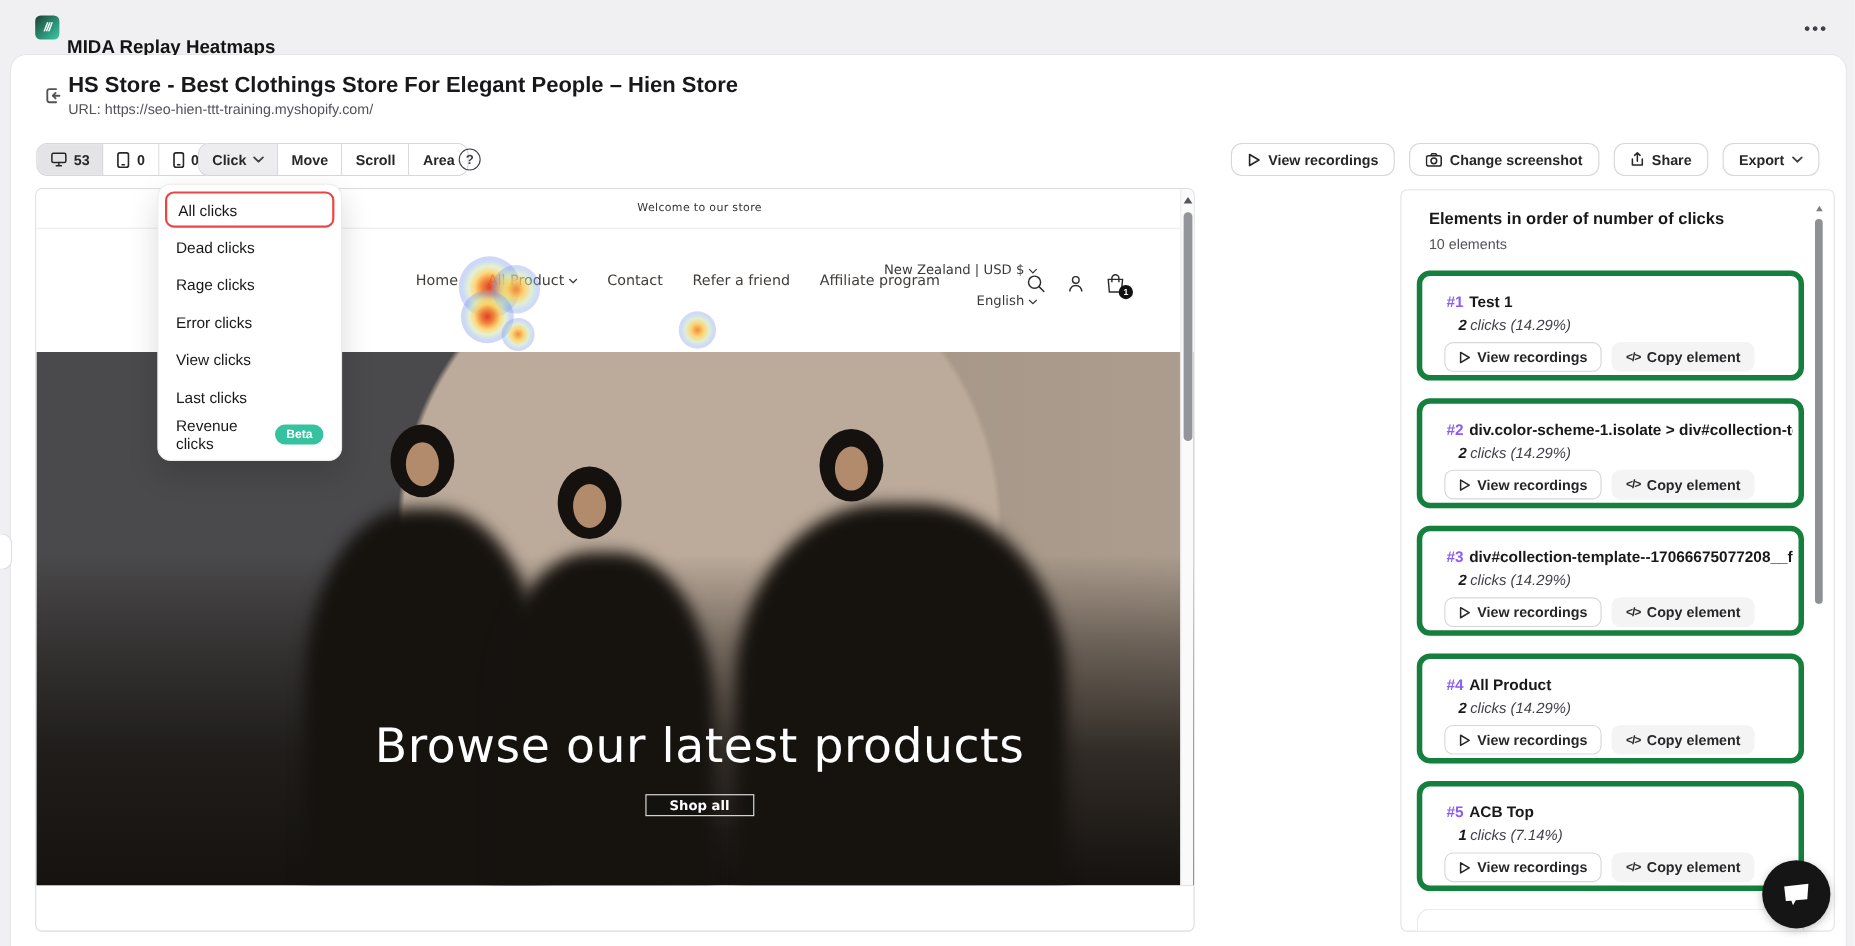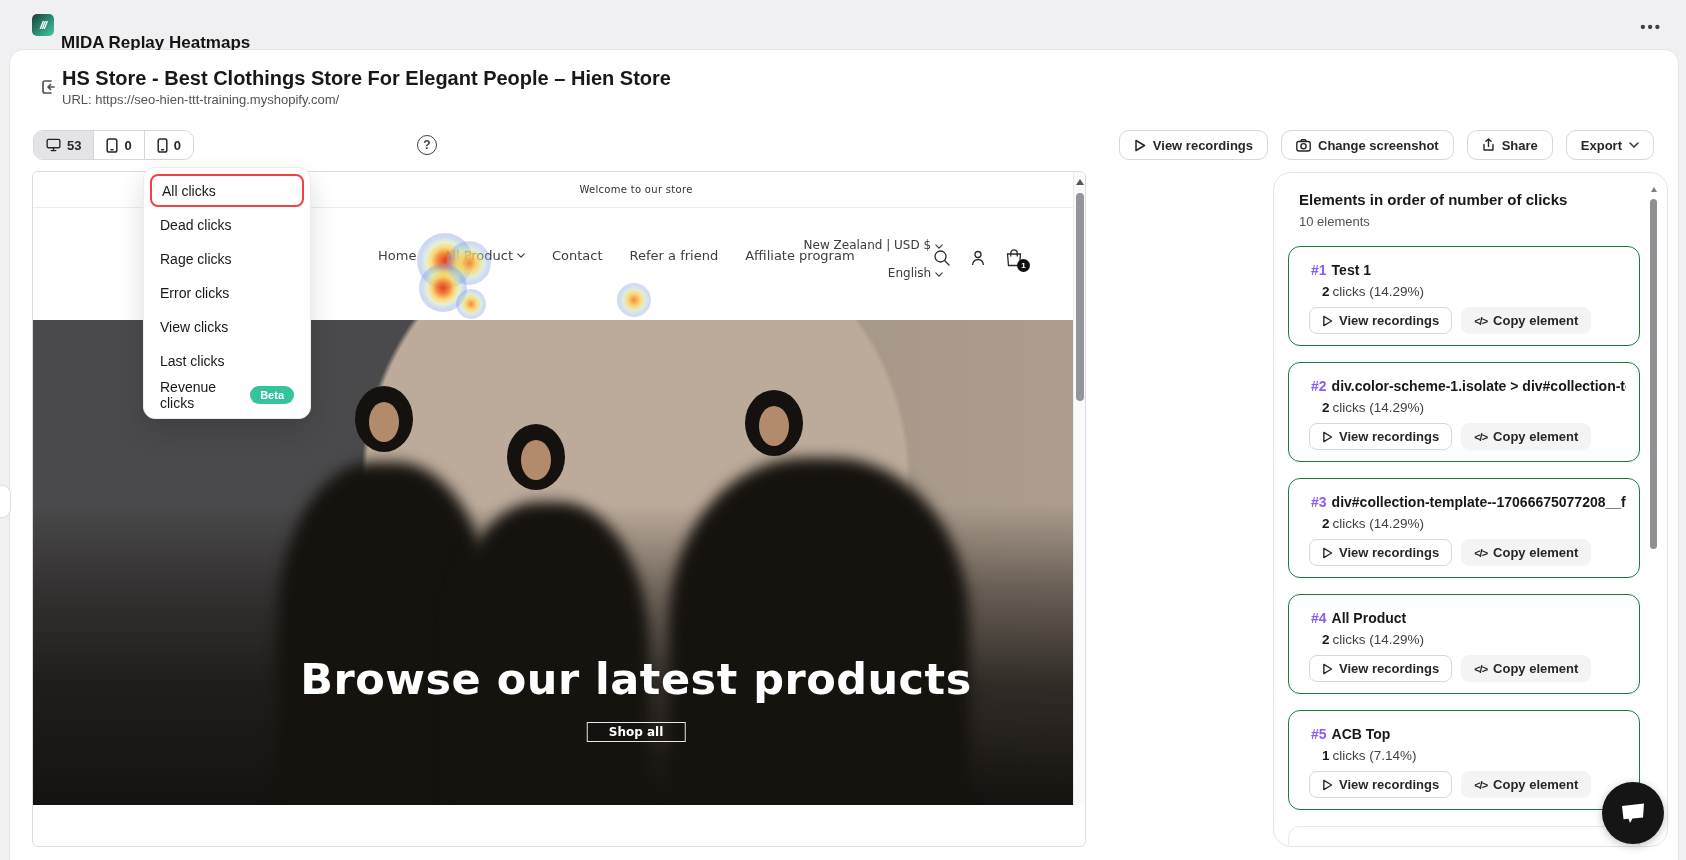--- a/index.html
+++ b/index.html
@@ -54,21 +54,21 @@
       linear-gradient(90deg,#4a494b 0%,#4a494b 36%,#5a5450 44%,#a39585 56%,#b0a092 100%);
   }
   .hero-dark { position:absolute; left:0; right:0; bottom:0; height:62%; background:linear-gradient(180deg, rgba(25,21,18,0) 0%, rgba(25,21,18,0.45) 28%, rgba(22,19,16,0.82) 60%, #15120f 100%); }
   .figure { position:absolute; background:#16130f; filter:blur(7px); border-radius:45% 45% 10px 10px; }
   .f1 { left:244px; top:142px; width:216px; height:360px; }
   .f2 { left:416px; top:182px; width:200px; height:320px; }
   .f3 { left:636px; top:138px; width:300px; height:364px; }
   .head { position:absolute; width:58px; height:66px; border-radius:50%; background:#14110e; }
   .face { position:absolute; left:14px; top:16px; width:30px; height:40px; border-radius:50%; background:#c29976; opacity:0.9; }
   .h1 { left:322px; top:66px; } .h2 { left:474px; top:104px; } .h3 { left:712px; top:70px; }
-  .hero-heading { position:absolute; left:0; top:334px; width:100%; text-align:center; color:#fff; font-size:43px; font-weight:700; font-family:"DejaVu Sans", sans-serif; letter-spacing:0.5px; }
+  .hero-heading { position:absolute; left:0; top:334px; width:100%; text-align:center; color:#fff; font-size:43px; font-weight:400; font-family:"DejaVu Sans", sans-serif; letter-spacing:0.5px; }
   .shop-all { position:absolute; left:50%; top:402px; transform:translateX(-50%); padding:2px 21px; border:1px solid rgba(255,255,255,0.9); color:#fff; font-size:12px; font-weight:bold; font-family:"DejaVu Sans", sans-serif; background:rgba(0,0,0,0.05); cursor:pointer; }
 
   
   .blob { position:absolute; transform:translate(-50%,-50%); border-radius:50%; pointer-events:none; }
   .blob.high { background:radial-gradient(circle, rgba(225,55,30,0.95) 0%, rgba(242,120,40,0.9) 18%, rgba(252,205,85,0.78) 34%, rgba(205,225,165,0.5) 48%, rgba(128,168,235,0.42) 62%, rgba(145,115,225,0.33) 78%, rgba(145,115,225,0) 100%); }
   .blob.medium { background:radial-gradient(circle, rgba(244,130,45,0.92) 0%, rgba(250,205,85,0.8) 26%, rgba(195,220,170,0.5) 45%, rgba(128,168,235,0.4) 62%, rgba(145,115,225,0.3) 78%, rgba(145,115,225,0) 100%); }
 
   
   .store-scroll { position:absolute; right:0; top:0; width:12px; height:633px; background:#fafafa; border-left:1px solid #ececec; }
   .store-scroll .arrow-up { position:absolute; left:2px; top:7px; width:0; height:0; border-left:4px solid transparent; border-right:4px solid transparent; border-bottom:6px solid #55575c; }
@@ -81,27 +81,27 @@
   .gradient-bar { width:153px; height:15px; }
   .hotspots-pill { position:absolute; right:30px; top:8px; display:flex; align-items:center; gap:6px; padding:6px 12px; background:#f4f4f5; border-radius:8px; font-size:13px; color:#3f3f46; cursor:pointer; }
 
   
   .dropdown { position:absolute; left:133px; top:117px; width:168px; background:#fff; border:1px solid #ececef; border-radius:12px; box-shadow:0 12px 28px rgba(0,0,0,0.14); padding:6px; z-index:50; }
   .dd-item { height:33px; display:flex; align-items:center; padding:0 10px; font-size:14px; color:#18181b; border-radius:8px; cursor:pointer; margin-bottom:1px; justify-content:space-between; }
   .dd-item.selected { border:2px solid #ef4444; }
   .beta-badge { background:#35c39f; color:#fff; font-size:11px; font-weight:bold; border-radius:10px; padding:3px 10px; }
 
   
-  .elements-panel { position:absolute; left:1263px; top:122px; width:395px; height:675px; border:1px solid #e4e4e7; border-radius:18px; background:#fff; overflow:hidden; }
+  .elements-panel { position:absolute; left:1263px; top:122px; width:395px; height:675px; border:1px solid #e4e4e7; border-radius:6px; background:#fff; overflow:hidden; }
   .panel-title { position:absolute; left:25px; top:18px; font-size:15px; font-weight:bold; color:#18181b; }
   .panel-count { position:absolute; left:25px; top:41px; font-size:13px; color:#52525b; }
-  .el-card { position:absolute; left:14px; width:352px; height:100px; border:1px solid #15803d; border-radius:12px; background:#fff; box-shadow:0 1px 2px rgba(0,0,0,0.03); }
+  .el-card { position:absolute; left:14px; width:352px; height:100px; border:5px solid #15803d; border-radius:12px; background:#fff; box-shadow:0 1px 2px rgba(0,0,0,0.03); }
   .el-row1 { position:absolute; left:22px; top:15px; width:315px; font-size:14px; font-weight:bold; color:#18181b; white-space:nowrap; overflow:hidden; }
   .el-rank { color:#8b5cf6; margin-right:5px; }
-  .el-row2 { position:absolute; left:33px; top:37px; font-size:13.5px; color:#3f3f46; }
+  .el-row2 { position:absolute; left:33px; top:37px; font-size:13.5px; color:#3f3f46;font-style:italic; }
   .el-row2 b { color:#18181b; margin-right:3px; }
   .el-btns { position:absolute; left:20px; top:60px; display:flex; gap:9px; }
   .el-btn { height:27px; display:flex; align-items:center; gap:6px; padding:0 12px; border-radius:8px; font-size:13px; font-weight:600; color:#27272a; cursor:pointer; }
   .el-btn.outline { background:#fff; border:1px solid #d6d6db; }
   .el-btn.gray { background:#f4f4f5; border:1px solid #f4f4f5; }
   .code-glyph { font-size:11px; font-weight:bold; letter-spacing:-1px; }
   .partial-card { position:absolute; left:14px; top:653px; width:352px; height:40px; border:1px solid #e9e9ec; border-radius:12px 12px 0 0; border-bottom:none; background:#fff; }
   .panel-scroll { position:absolute; right:9px; top:14px; width:8px; height:645px; }
   .panel-scroll .arrow-up { position:absolute; left:1px; top:0; width:0; height:0; border-left:3.5px solid transparent; border-right:3.5px solid transparent; border-bottom:5px solid #7d7f84; }
   .panel-scroll .thumb { position:absolute; left:0; top:12px; width:7px; height:350px; background:#8e9094; border-radius:4px; }
@@ -154,20 +154,37 @@
       </div>
       <div class="seg">
         <svg class="ic" width="11" height="15" viewBox="0 0 11 15" fill="none" stroke="#27272a" stroke-width="1.5" stroke-linecap="round">
             <rect x="1.2" y="1" width="8.6" height="13" rx="1.8"></rect>
             <path d="M4.5 11.8 h2"></path>
           </svg>
         <span>0</span>
       </div>
     </div>
 
+    <div class="seg-group modes">
+      <div class="seg active-light">
+        <span>Click</span>
+        <svg class="ic" width="10" height="6" viewBox="0 0 10 6" fill="none" stroke="#3f3f46" stroke-width="1.6" stroke-linecap="round">
+            <path d="M1 1 l4 4 4-4"></path>
+          </svg>
+      </div>
+      <div class="seg">
+          <span>Move</span>
+        </div>
+      <div class="seg">
+          <span>Scroll</span>
+        </div>
+      <div class="seg">
+          <span>Area</span>
+        </div>
+    </div>
 
     <div class="help-circle">?</div>
 
     <div class="actions">
       <div class="action-btn">
         <svg class="ic" width="12" height="13" viewBox="0 0 12 13" fill="none" stroke="#27272a" stroke-width="1.5" stroke-linejoin="round">
             <path d="M2 1.5 L10.5 6.5 L2 11.5 Z"></path>
           </svg>
         <span>View recordings</span>
       </div>

